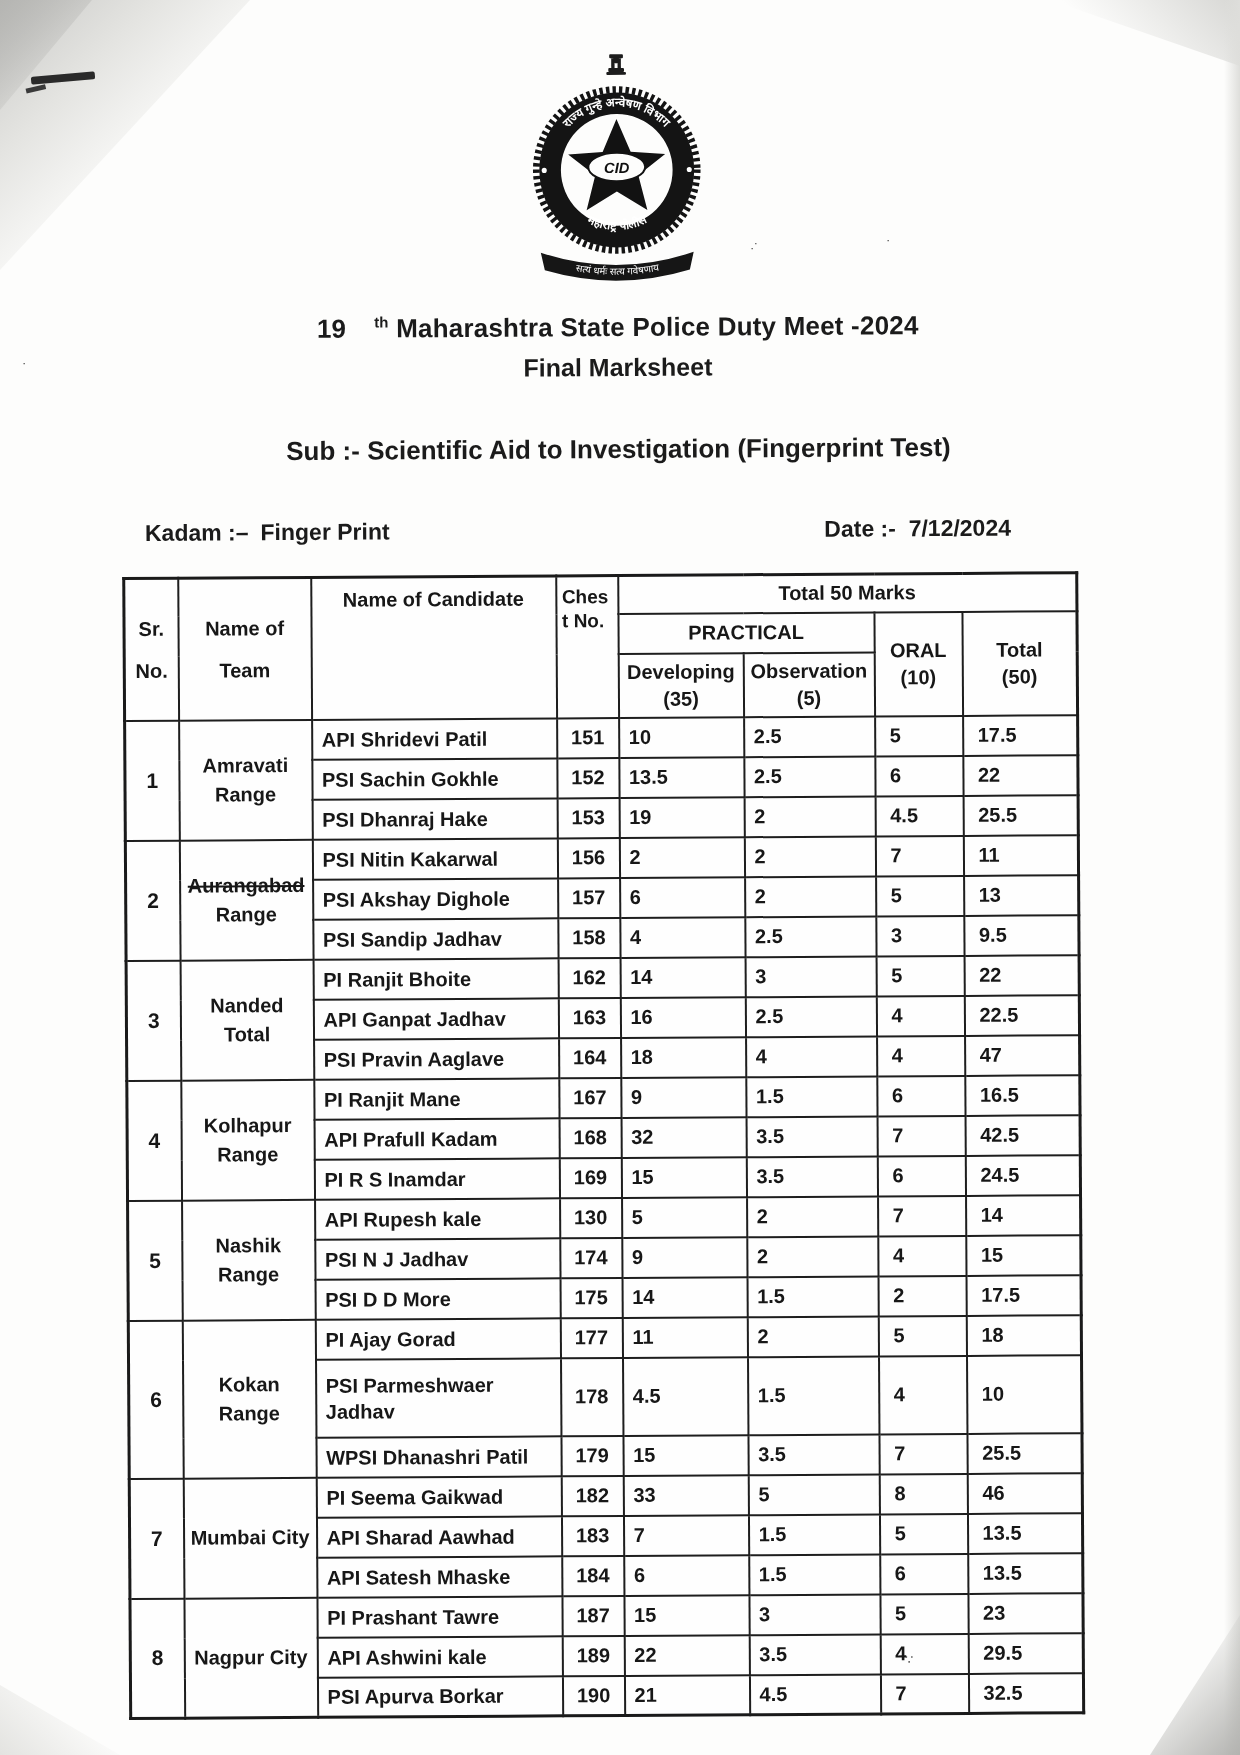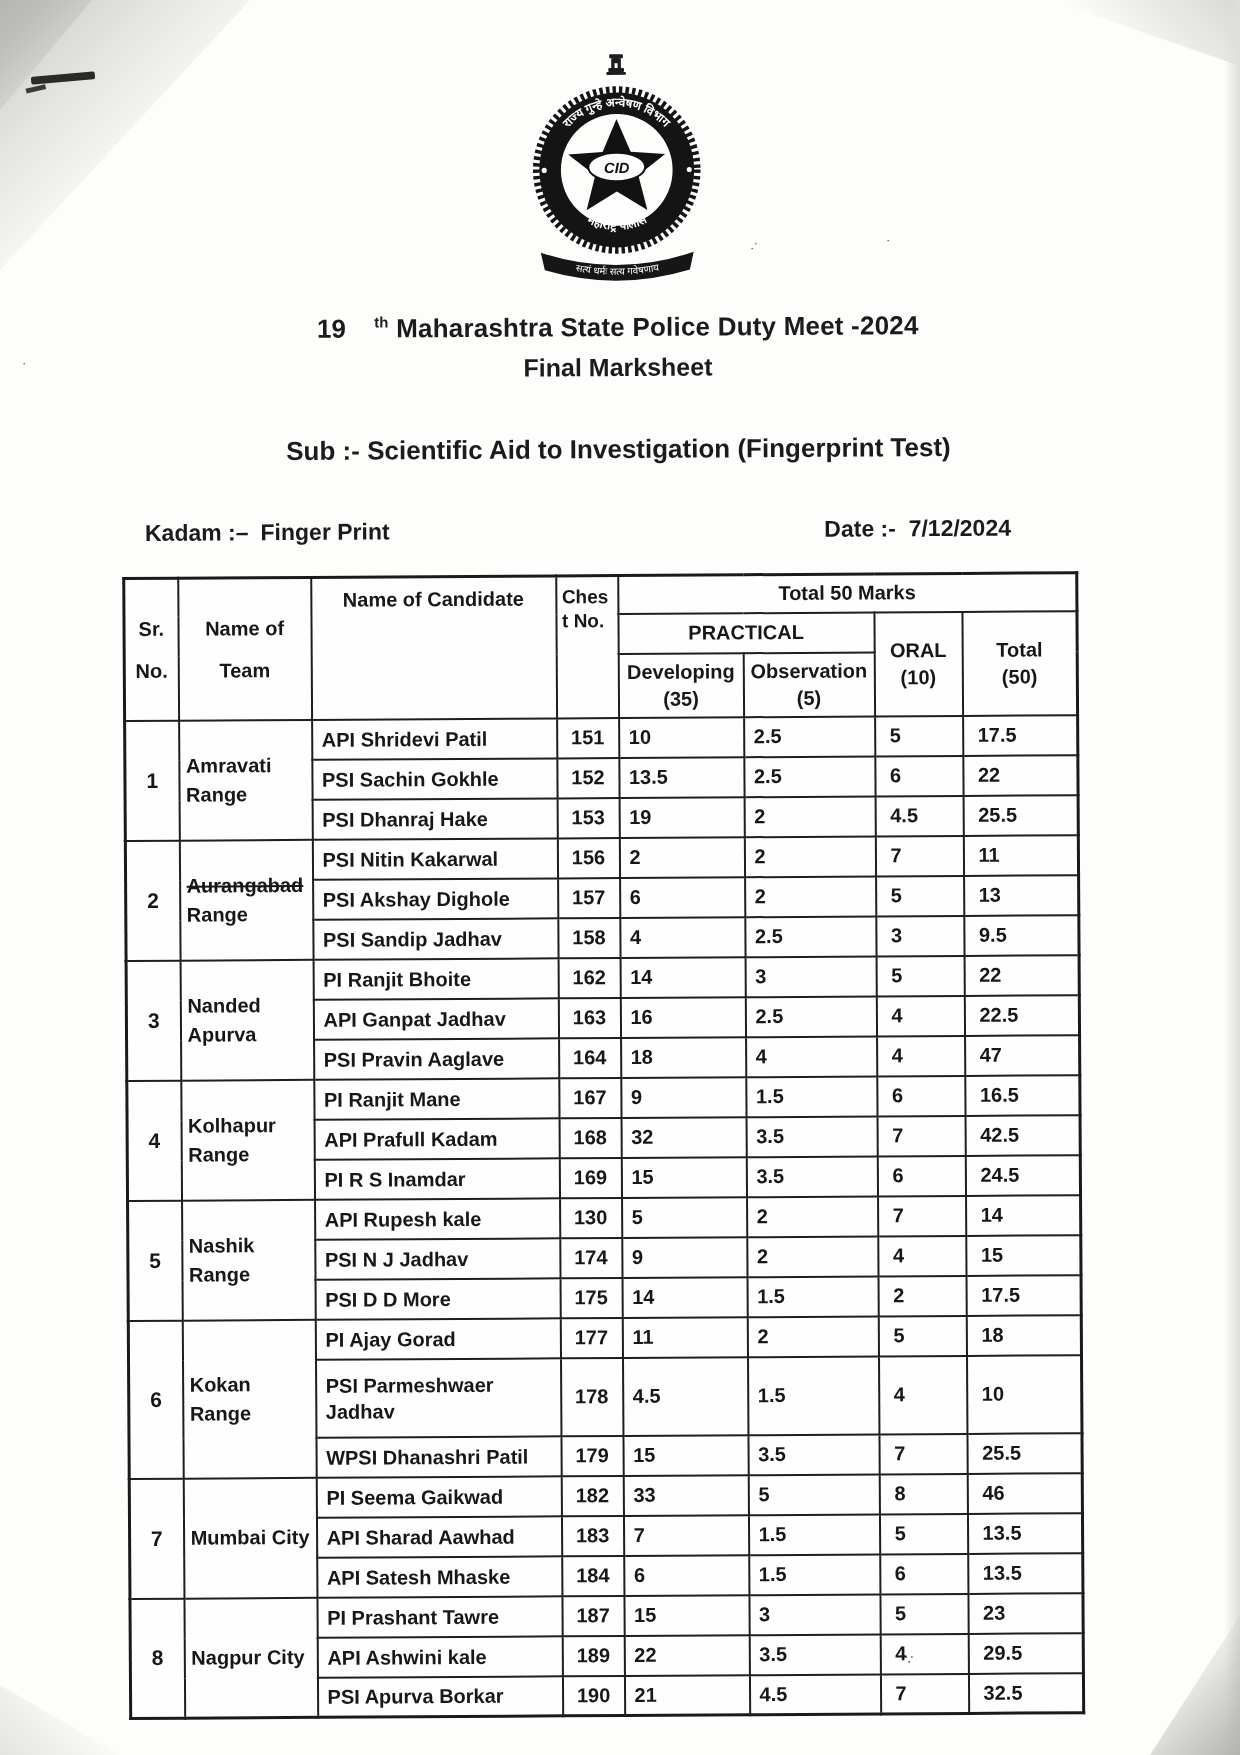--- a/index.html
+++ b/index.html
@@ -102,21 +102,21 @@
   }
   table{border:3px solid #1a1a1a;}
   thead th{
     font-weight:700;text-align:center;vertical-align:middle;
     white-space:pre-line;line-height:1.35;
   }
   th.tall{line-height:2.1;}
   th.chest{font-size:19px;text-align:left;padding-left:5px;line-height:1.25;vertical-align:top;padding-top:8px;}
   td{vertical-align:middle;}
   td.sr{text-align:center;font-weight:700;font-size:21px;}
-  td.team{text-align:left;font-weight:600;line-height:1.45;}
+  td.team{text-align:center;font-weight:600;line-height:1.45;}
   td.cand{text-align:left;font-weight:600;padding-left:9px;line-height:1.3;}
   td.chestno{text-align:center;font-weight:700;}
   td.mark{text-align:left;font-weight:700;padding-left:9px;}
   td.oralv,td.totalv{padding-left:14px;}
   tr{height:40px;}
   .bold-name{font-weight:800;}
   .strike{text-decoration:line-through;text-decoration-thickness:2px;}
 </style>
 </head>
 <body>
@@ -266,21 +266,21 @@
           <tr>
             <td class="cand">PSI Sandip Jadhav</td>
             <td class="chestno">158</td>
             <td class="mark">4</td>
             <td class="mark">2.5</td>
             <td class="mark oralv">3</td>
             <td class="mark totalv">9.5</td>
           </tr>
           <tr>
             <td class="sr" rowspan="3">3</td>
-            <td class="team" rowspan="3">Nanded Apurva</td>
+            <td class="team" rowspan="3">Nanded Total</td>
             <td class="cand">PI Ranjit Bhoite</td>
             <td class="chestno">162</td>
             <td class="mark">14</td>
             <td class="mark">3</td>
             <td class="mark oralv">5</td>
             <td class="mark totalv">22</td>
           </tr>
           <tr>
             <td class="cand">API Ganpat Jadhav</td>
             <td class="chestno">163</td>

